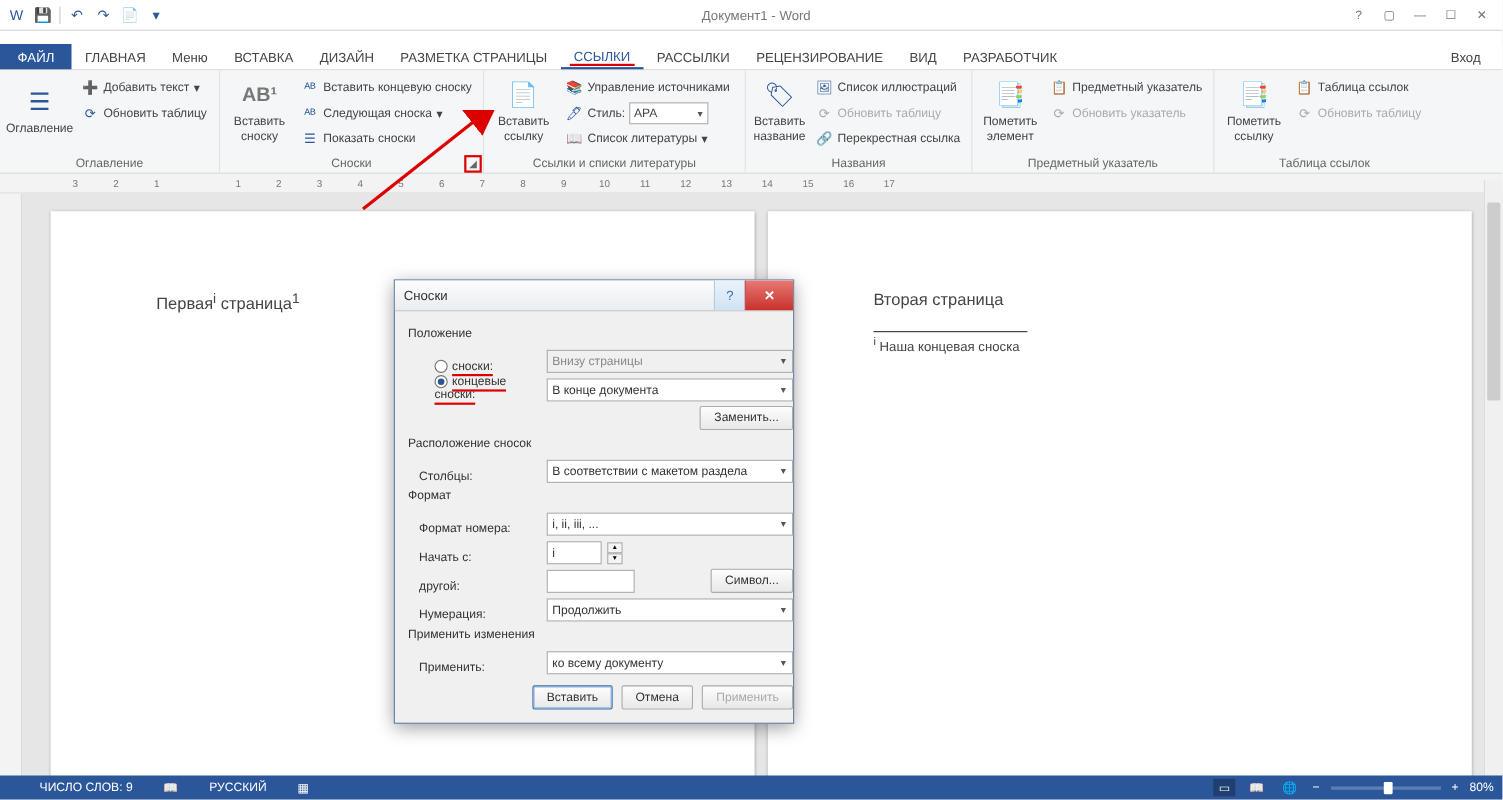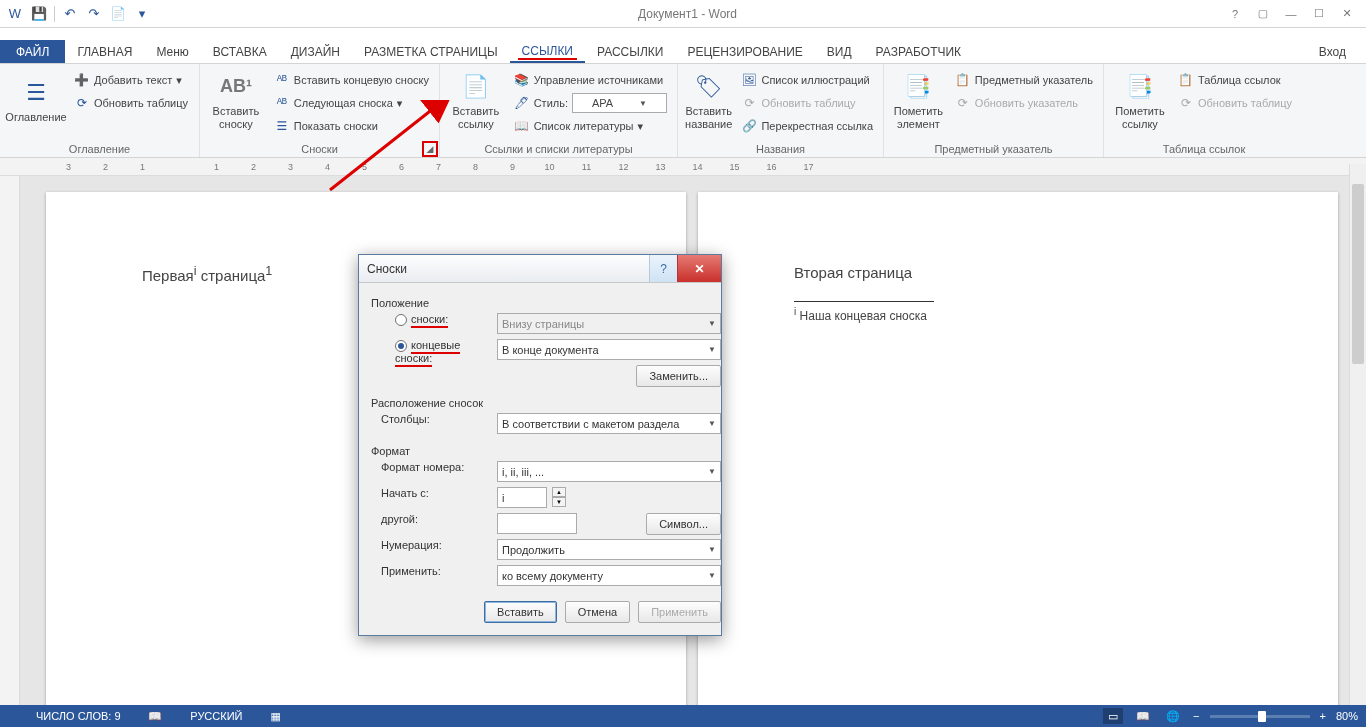--- a/index.html
+++ b/index.html
@@ -28,21 +28,21 @@
 .rgroup { border-right: 1px solid #e1e1e1; padding: 2px 6px 0 6px; display: flex; flex-direction: column; position: relative; }
 .rgroup-body { flex: 1; display: flex; align-items: flex-start; gap: 4px; }
 .rgroup-label { text-align: center; color: #666; font-size: 11px; padding-bottom: 2px; }
 .big-btn { display: flex; flex-direction: column; align-items: center; justify-content: center; width: 60px; height: 70px; color: #444; font-size: 11px; text-align: center; line-height: 1.2; }
 .big-btn .bi { width: 32px; height: 32px; margin-bottom: 2px; display:flex; align-items:center; justify-content:center; font-size:22px; color:#2b579a; }
 .small-btns { display: flex; flex-direction: column; gap: 3px; padding-top: 4px; }
 .sm-btn { display: flex; align-items: center; gap: 4px; color: #444; font-size: 11px; height: 20px; padding: 0 4px; white-space: nowrap; }
 .sm-btn .si { width: 16px; height: 16px; display:inline-flex; align-items:center; justify-content:center; color:#2b579a; font-size:12px; }
 .sm-btn.dis { color:#aaa; }
 .sm-btn.dis .si { color:#aaa; }
-.sel { height: 20px; border: 1px solid #ababab; background:#fff; display:flex; align-items:center; padding: 0 19px; font-size: 11px; width: 95px; justify-content: space-between; gap: 16px; }
+.sel { height: 20px; border: 1px solid #ababab; background:#fff; display:flex; align-items:center; padding: 0 3px; font-size: 11px; width: 72px; justify-content: space-between; gap: 16px; }
 .launcher { position: absolute; right: 2px; bottom: 1px; width: 14px; height: 14px; font-size: 9px; color: #666; display:flex; align-items:center; justify-content:center; }
 .launcher.hot { outline: 2px solid #d00; outline-offset: -1px; }
 
 
 .ruler { height: 18px; background: #f3f3f3; border-bottom: 1px solid #dcdcdc; position: relative; overflow:hidden; color:#777; font-size:9px; }
 .ruler-inner { position:absolute; left: 50px; top:0; display:flex; height:100%; align-items:center; }
 .rtick { width: 37px; text-align:center; }
 
 
 .docarea { position: relative; height: 545px; background: #e6e6e6; overflow: hidden; display:flex; }
@@ -59,21 +59,21 @@
 
 
 .dialog { position:absolute; left: 358px; top: 254px; width: 364px; background:#f0f0f0; border:1px solid #5a7ca0; box-shadow: 0 4px 16px rgba(0,0,0,.4); z-index: 50; }
 .dlg-title { height: 28px; background: linear-gradient(#fdfdfd,#e9ecf1); display:flex; align-items:center; padding-left: 8px; font-size:12px; color:#333; border-bottom:1px solid #c8c8c8; }
 .dlg-tbtns { margin-left:auto; display:flex; height:100%; }
 .dlg-tbtn { width:28px; display:flex; align-items:center; justify-content:center; font-size:12px; }
 .dlg-tbtn.help { background:linear-gradient(#eaf3fb,#cfe3f5); border-left:1px solid #b8c9db; color:#3b6ea5; }
 .dlg-tbtn.close { background:linear-gradient(#e67a73,#c9302c); color:#fff; width:44px; font-weight:bold; border-left:1px solid #b33; }
 .dlg-body { padding: 8px 0 12px 12px; }
 .dlg-sec { font-size: 11px; color:#333; margin-top: 6px; margin-bottom: 4px; }
-.dlg-row { display:flex; align-items:flex-start; height: 26px; gap: 6px; }
+.dlg-row { display:flex; align-items:flex-end; height: 26px; gap: 6px; }
 .dlg-label { width: 120px; font-size: 11px; color:#333; padding-left: 10px; }
 .dlg-label.ind { padding-left: 24px; position:relative; }
 .radio { width:12px; height:12px; border:1px solid #707070; border-radius:50%; background:#fff; position:relative; display:inline-block; margin-right:4px; vertical-align:middle; }
 .radio.on::after { content:''; position:absolute; left:2px; top:2px; width:6px; height:6px; border-radius:50%; background:#2b579a; }
 .under-red { border-bottom: 2px solid #d00; padding-bottom:1px; }
 .dlg-input { flex:1; height:21px; border:1px solid #ababab; background:#fff; display:flex; align-items:center; justify-content:space-between; padding:0 4px; font-size:11px; color:#333; }
 .dlg-input.dis { background:#f0f0f0; color:#888; }
 .dlg-input.short { flex:0 0 50px; }
 .dlg-input.symbol { flex:0 0 80px; }
 .dlg-btn { height:22px; padding: 0 12px; border:1px solid #ababab; background:linear-gradient(#fdfdfd,#e8e8e8); font-size:11px; color:#333; display:inline-flex; align-items:center; border-radius:2px; }
@@ -382,20 +382,21 @@
       <span class="dlg-right dlg-btn">Символ...</span>
     </div>
     <div class="dlg-row">
       <div class="dlg-label">Нумерация:</div>
       <div class="dlg-input">
           <span>Продолжить</span>
           <span class="drop-arrow">▼</span>
         </div>
     </div>
 
+    <div class="dlg-sec">Применить изменения</div>
     <div class="dlg-row">
       <div class="dlg-label">Применить:</div>
       <div class="dlg-input">
           <span>ко всему документу</span>
           <span class="drop-arrow">▼</span>
         </div>
     </div>
 
     <div class="dlg-footer">
       <span class="dlg-btn def">Вставить</span>

